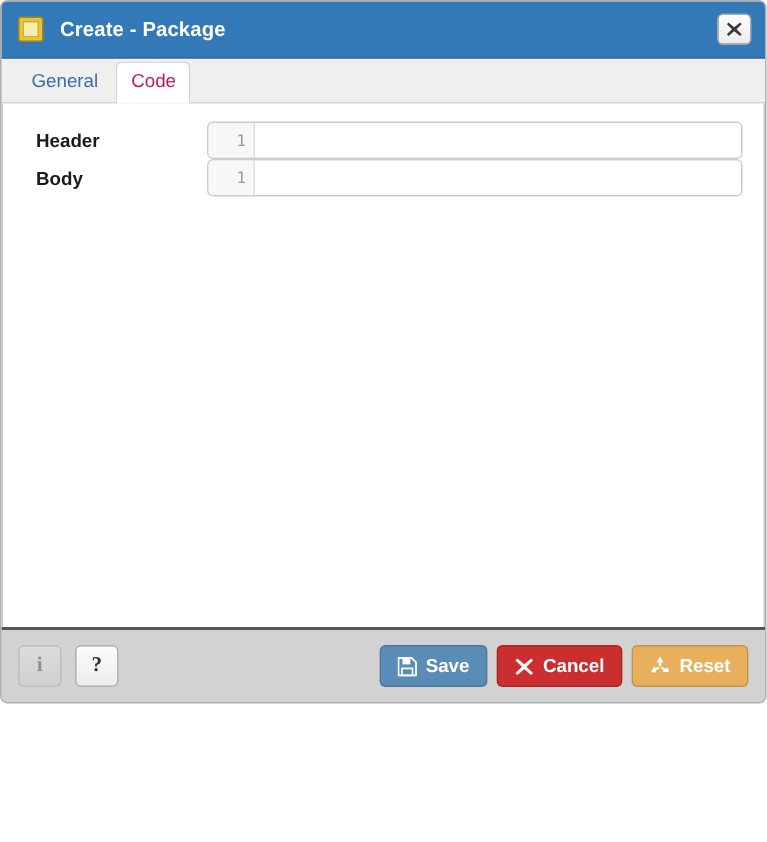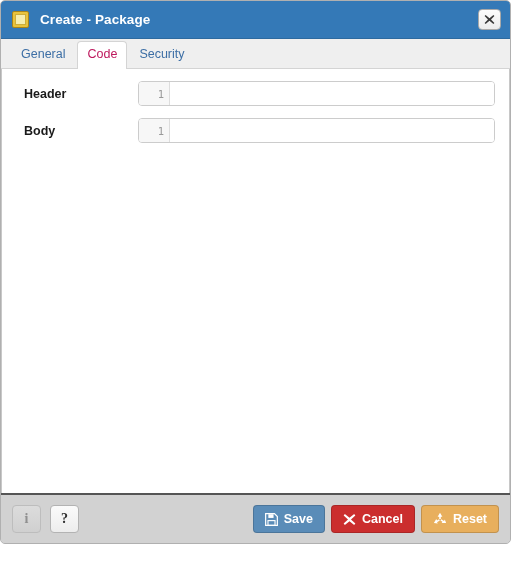--- a/index.html
+++ b/index.html
@@ -13,21 +13,21 @@
     overflow: hidden;
     font-family: "Liberation Sans", sans-serif;
     -webkit-font-smoothing: antialiased;
   }
 
   
   .window {
     position: absolute;
     left: 0; top: 0;
     width: 511px;
-    height: 544px;
+    height: 469px;
     box-sizing: border-box;
     background: #d2d2d2;
     border: 1px solid #b0b0b0;
     border-radius: 5px;
     display: flex;
     flex-direction: column;
     overflow: hidden;
   }
 
   
@@ -129,21 +129,21 @@
     background: #ffffff;
     border-left: 1px solid #c8c8c8;
     border-right: 1px solid #c8c8c8;
     padding: 12px 14px 0 14px;
     box-sizing: border-box;
     overflow: hidden;
   }
   .form-row {
     display: flex;
     align-items: center;
-    margin-bottom: 12px;
+    margin-bottom: 0;
   }
   .form-label {
     width: 122px;
     flex: 0 0 122px;
     font-size: 12.5px;
     font-weight: bold;
     color: #1a1a1a;
     padding-left: 8px;
     box-sizing: border-box;
   }
@@ -258,21 +258,20 @@
     <span class="close-btn">
       <svg width="11" height="11" viewBox="0 0 11 11" aria-hidden="true">
         <path d="M1.6 1.0 L5.5 4.2 L9.4 1.0 L10.4 2.1 L7.0 5.5 L10.4 8.9 L9.4 10.0 L5.5 6.8 L1.6 10.0 L0.6 8.9 L4.0 5.5 L0.6 2.1 Z" fill="#3a3a3a"></path>
       </svg>
     </span>
   </div>
 
   <div class="tabstrip">
     <div class="tab">General</div>
     <div class="tab active">Code</div>
-    <div class="tab">Security</div>
   </div>
 
   <div class="content">
 
     <div class="form-row">
       <div class="form-label">Header</div>
       <div class="code-editor">
         <div class="gutter">1</div>
         <div class="code-area"></div>
       </div>

